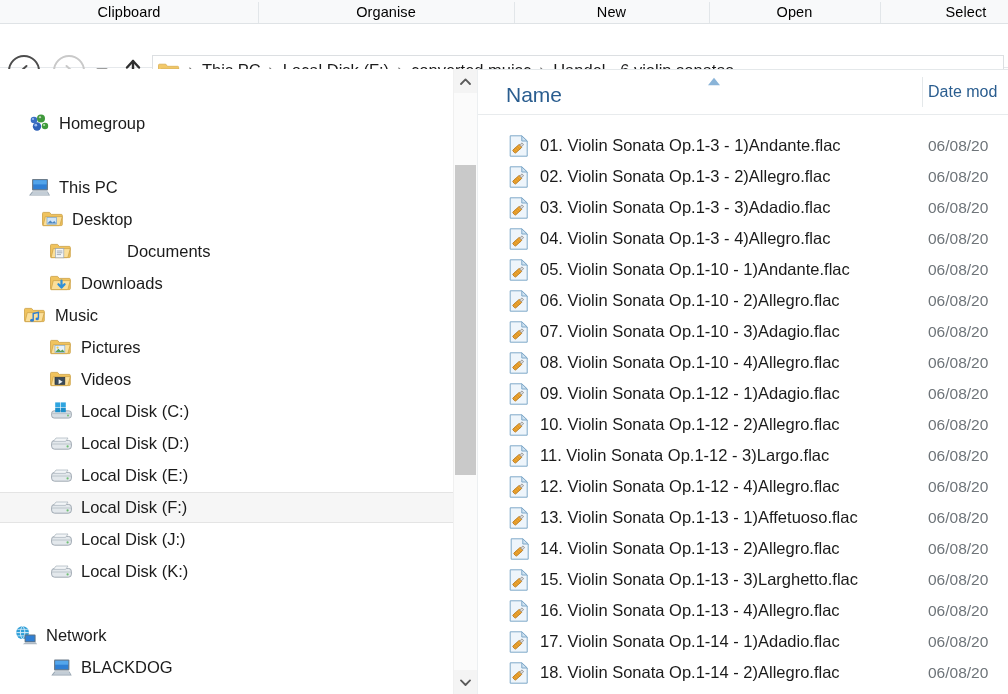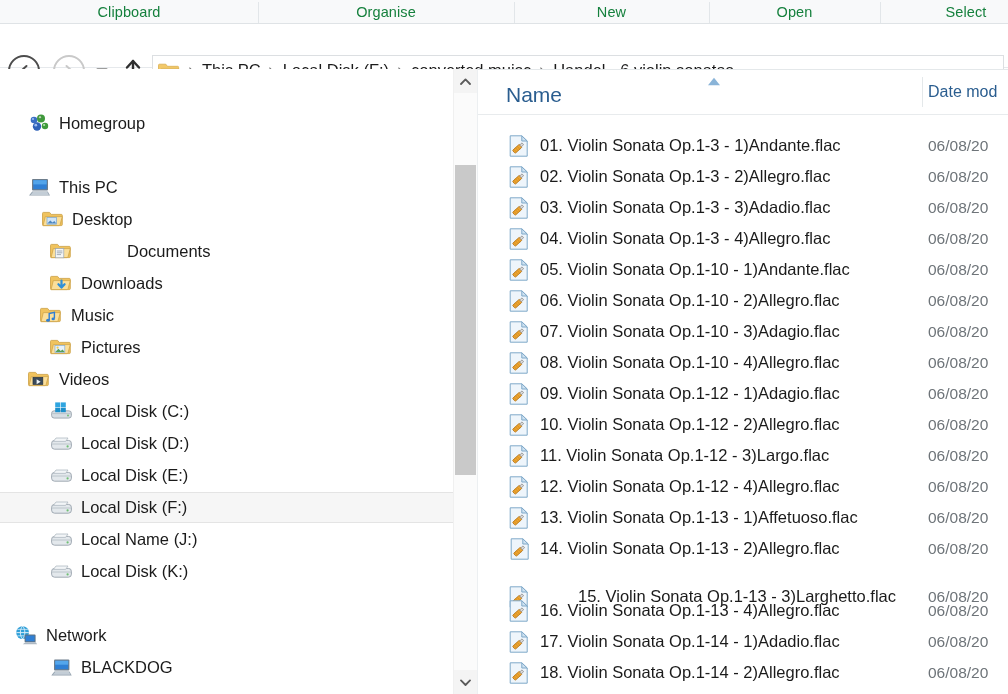--- a/index.html
+++ b/index.html
@@ -15,21 +15,21 @@
   
   .ribbon-strip {
     position: absolute; left:0; top:0; width:1008px; height:24px;
     background: #f8f9fa;
     border-bottom: 1px solid #dfe3e6;
     box-sizing: border-box;
   }
   .ribbon-group {
     position: absolute; top: 0; height: 23px;
     display:flex; align-items:center; justify-content:center;
-    font-size: 14.5px; color:#15803d; letter-spacing:.1px;
+    font-size: 14.5px; color:#000000; letter-spacing:.1px;
   }
   .ribbon-div {
     position:absolute; top:2px; width:1px; height:21px; background:#e2e6e9;
   }
 
   
   .navbar {
     position:absolute; left:0; top:24px; width:1008px; height:44px;
     background:#ffffff; border-bottom:1px solid #e6e9ec; box-sizing:border-box;
   }
@@ -264,41 +264,41 @@
           <span class="tree-label">Documents</span>
         </div>
         <div class="tree-item" style="top: 199px; padding-left: 50px;">
           <span class="tree-ico"><svg width="22" height="19" viewBox="0 0 22 19">
               <path d="M1.5 3.4 h6.1 l1.6 2.0 h10.1 a1 1 0 0 1 1 1 v9.2 a1 1 0 0 1 -1 1 h-17.8 a1 1 0 0 1 -1 -1 v-11.2 a1 1 0 0 1 1 -1 z" fill="#f0c35e" stroke="#cc9f42" stroke-width="0.8"></path>
               <path d="M3.3 7.6 h17.0 l-2.3 8.3 a1 1 0 0 1 -1 .7 h-15.9 z" fill="#fbdf9a" stroke="#cc9f42" stroke-width="0.7"></path>
               <path d="M11.5 7.6 v4.4 M8.4 11.2 l3.1 3.4 3.1-3.4" fill="none" stroke="#2f8fd8" stroke-width="2.2" stroke-linecap="round" stroke-linejoin="round"></path>
             </svg></span>
           <span class="tree-label">Downloads</span>
         </div>
-        <div class="tree-item" style="top: 231px; padding-left: 40px;">
+        <div class="tree-item" style="top: 231px; padding-left: 24px;">
           <span class="tree-ico"><svg width="22" height="19" viewBox="0 0 22 19">
               <path d="M1.5 3.4 h6.1 l1.6 2.0 h10.1 a1 1 0 0 1 1 1 v9.2 a1 1 0 0 1 -1 1 h-17.8 a1 1 0 0 1 -1 -1 v-11.2 a1 1 0 0 1 1 -1 z" fill="#f0c35e" stroke="#cc9f42" stroke-width="0.8"></path>
               <path d="M3.3 7.6 h17.0 l-2.3 8.3 a1 1 0 0 1 -1 .7 h-15.9 z" fill="#fbdf9a" stroke="#cc9f42" stroke-width="0.7"></path>
               <path d="M9.2 15.2 v-6.6 l5.2-1.3 v6.2" fill="none" stroke="#2f7fd4" stroke-width="1.4"></path>
               <ellipse cx="8" cy="15.3" rx="1.9" ry="1.5" fill="#2f7fd4"></ellipse>
               <ellipse cx="13.2" cy="13.9" rx="1.7" ry="1.4" fill="#2f7fd4"></ellipse>
             </svg></span>
           <span class="tree-label">Music</span>
         </div>
         <div class="tree-item" style="top: 263px; padding-left: 50px;">
           <span class="tree-ico"><svg width="22" height="19" viewBox="0 0 22 19">
               <path d="M1.5 3.4 h6.1 l1.6 2.0 h10.1 a1 1 0 0 1 1 1 v9.2 a1 1 0 0 1 -1 1 h-17.8 a1 1 0 0 1 -1 -1 v-11.2 a1 1 0 0 1 1 -1 z" fill="#f0c35e" stroke="#cc9f42" stroke-width="0.8"></path>
               <path d="M3.3 7.6 h17.0 l-2.3 8.3 a1 1 0 0 1 -1 .7 h-15.9 z" fill="#fbdf9a" stroke="#cc9f42" stroke-width="0.7"></path>
               <rect x="5" y="8.4" width="9.8" height="7" fill="#e8f2fb" stroke="#86aed4" stroke-width="0.7"></rect>
               <circle cx="7.6" cy="10.6" r="1.1" fill="#f2c94c"></circle>
               <path d="M5.3 15.1 l3.1-3.4 2.3 2.4 1.8-1.6 2.2 2.6 z" fill="#57a05a"></path>
             </svg></span>
           <span class="tree-label">Pictures</span>
         </div>
-        <div class="tree-item" style="top: 295px; padding-left: 28px;">
+        <div class="tree-item" style="top: 295px; padding-left: 50px;">
           <span class="tree-ico"><svg width="22" height="19" viewBox="0 0 22 19">
               <path d="M1.5 3.4 h6.1 l1.6 2.0 h10.1 a1 1 0 0 1 1 1 v9.2 a1 1 0 0 1 -1 1 h-17.8 a1 1 0 0 1 -1 -1 v-11.2 a1 1 0 0 1 1 -1 z" fill="#f0c35e" stroke="#cc9f42" stroke-width="0.8"></path>
               <path d="M3.3 7.6 h17.0 l-2.3 8.3 a1 1 0 0 1 -1 .7 h-15.9 z" fill="#fbdf9a" stroke="#cc9f42" stroke-width="0.7"></path>
               <rect x="5" y="8.4" width="9.8" height="7" fill="#3a4a5a" stroke="#27323d" stroke-width="0.7"></rect>
               <path d="M8.6 10.3 l4 2.5 -4 2.5 z" fill="#eef3f7"></path>
             </svg></span>
           <span class="tree-label">Videos</span>
         </div>
         <div class="tree-item" style="top: 327px; padding-left: 50px;">
           <span class="tree-ico"><svg width="23" height="20" viewBox="0 0 23 20">
@@ -339,21 +339,21 @@
             </svg></span>
           <span class="tree-label">Local Disk (F:)</span>
         </div>
         <div class="tree-item" style="top: 455px; padding-left: 50px;">
           <span class="tree-ico"><svg width="23" height="20" viewBox="0 0 23 20">
               <path d="M4.6 7.4 h13.8 a3 3 0 0 1 3 3 v2.8 a3 3 0 0 1 -3 3 h-13.8 a3 3 0 0 1 -3 -3 v-2.8 a3 3 0 0 1 3 -3 z" fill="#e3e8ec" stroke="#97a2ab" stroke-width="0.9"></path>
               <path d="M1.8 11 h19.4" stroke="#b3bcc4" stroke-width="0.8"></path>
               <path d="M3.4 8.4 l2.6-3.4 h12 l-2.4 3.4 z" fill="#f2f5f7" stroke="#a8b2ba" stroke-width="0.7"></path>
               <circle cx="17.6" cy="13.4" r="1.1" fill="#6fbf73"></circle>
             </svg></span>
-          <span class="tree-label">Local Name (J:)</span>
+          <span class="tree-label">Local Disk (J:)</span>
         </div>
         <div class="tree-item" style="top: 487px; padding-left: 50px;">
           <span class="tree-ico"><svg width="23" height="20" viewBox="0 0 23 20">
               <path d="M4.6 7.4 h13.8 a3 3 0 0 1 3 3 v2.8 a3 3 0 0 1 -3 3 h-13.8 a3 3 0 0 1 -3 -3 v-2.8 a3 3 0 0 1 3 -3 z" fill="#e3e8ec" stroke="#97a2ab" stroke-width="0.9"></path>
               <path d="M1.8 11 h19.4" stroke="#b3bcc4" stroke-width="0.8"></path>
               <path d="M3.4 8.4 l2.6-3.4 h12 l-2.4 3.4 z" fill="#f2f5f7" stroke="#a8b2ba" stroke-width="0.7"></path>
               <circle cx="17.6" cy="13.4" r="1.1" fill="#6fbf73"></circle>
             </svg></span>
           <span class="tree-label">Local Disk (K:)</span>
         </div>
@@ -586,21 +586,21 @@
               <path d="M12.8 0.8 v5.2 h5.4 z" fill="#cfe3f2" stroke="#7fa8c9" stroke-width="1"></path>
               <g transform="rotate(-42 9.6 12.6)">
                 <rect x="3.2" y="10.6" width="9.2" height="4" rx="0.8" fill="#f0a52f" stroke="#b5741a" stroke-width="0.8"></rect>
                 <rect x="12.1" y="11.4" width="3.2" height="2.4" fill="#d9d9d9" stroke="#8a8a8a" stroke-width="0.7"></rect>
                 <path d="M5 10.6 v4 M7.2 10.6 v4 M9.4 10.6 v4" stroke="#c98a22" stroke-width="0.7"></path>
               </g>
             </svg></span>
           <span class="row-name">14. Violin Sonata Op.1-13 - 2)Allegro.flac</span>
           <span class="row-date">06/08/20</span>
         </div>
-        <div class="row" style="top: 512px; gap: 38px;">
+        <div class="row" style="top: 495px;">
           <span class="row-ico"><svg width="20" height="22" viewBox="0 0 20 22">
               <path d="M1.2 0.8 h11.6 l5.4 5.2 v15.2 h-17 z" fill="#eef5fb" stroke="#7fa8c9" stroke-width="1"></path>
               <path d="M12.8 0.8 v5.2 h5.4 z" fill="#cfe3f2" stroke="#7fa8c9" stroke-width="1"></path>
               <g transform="rotate(-42 9.6 12.6)">
                 <rect x="3.2" y="10.6" width="9.2" height="4" rx="0.8" fill="#f0a52f" stroke="#b5741a" stroke-width="0.8"></rect>
                 <rect x="12.1" y="11.4" width="3.2" height="2.4" fill="#d9d9d9" stroke="#8a8a8a" stroke-width="0.7"></rect>
                 <path d="M5 10.6 v4 M7.2 10.6 v4 M9.4 10.6 v4" stroke="#c98a22" stroke-width="0.7"></path>
               </g>
             </svg></span>
           <span class="row-name">15. Violin Sonata Op.1-13 - 3)Larghetto.flac</span>

